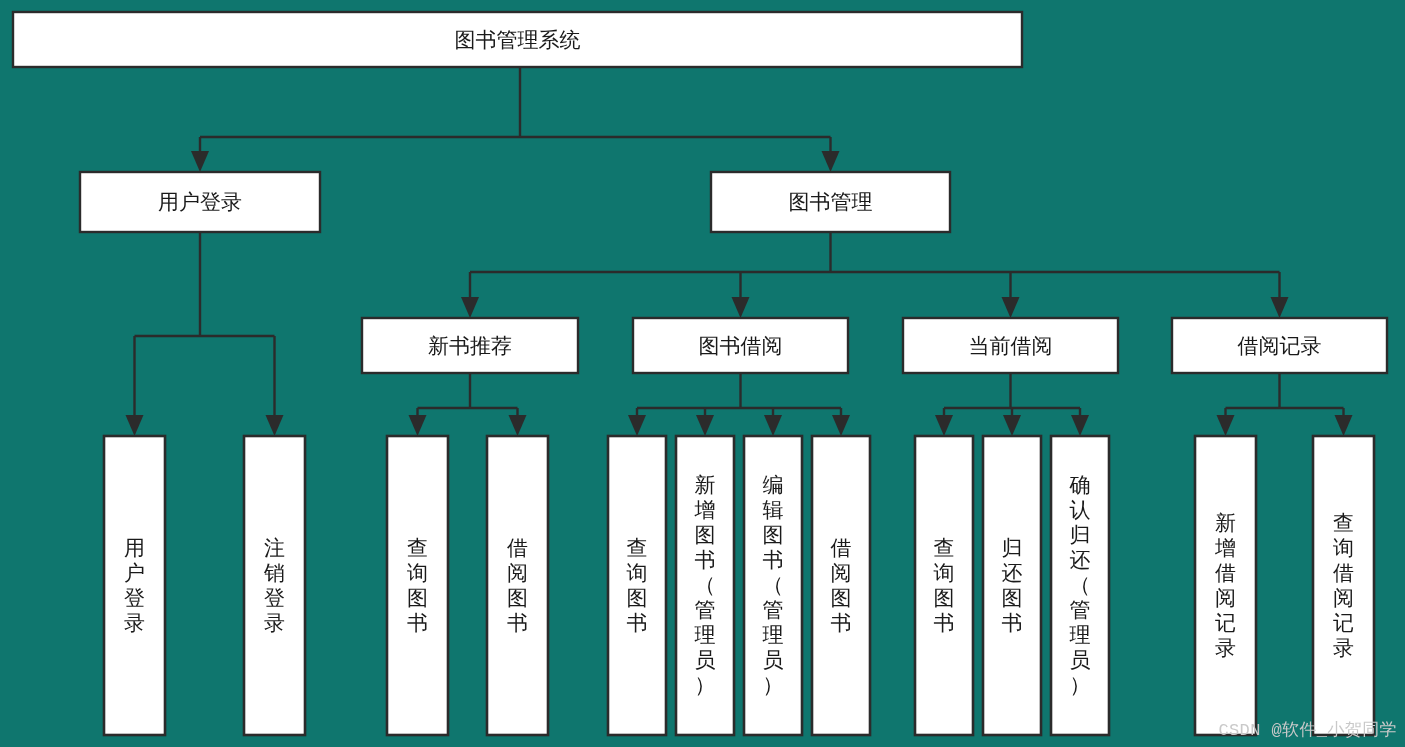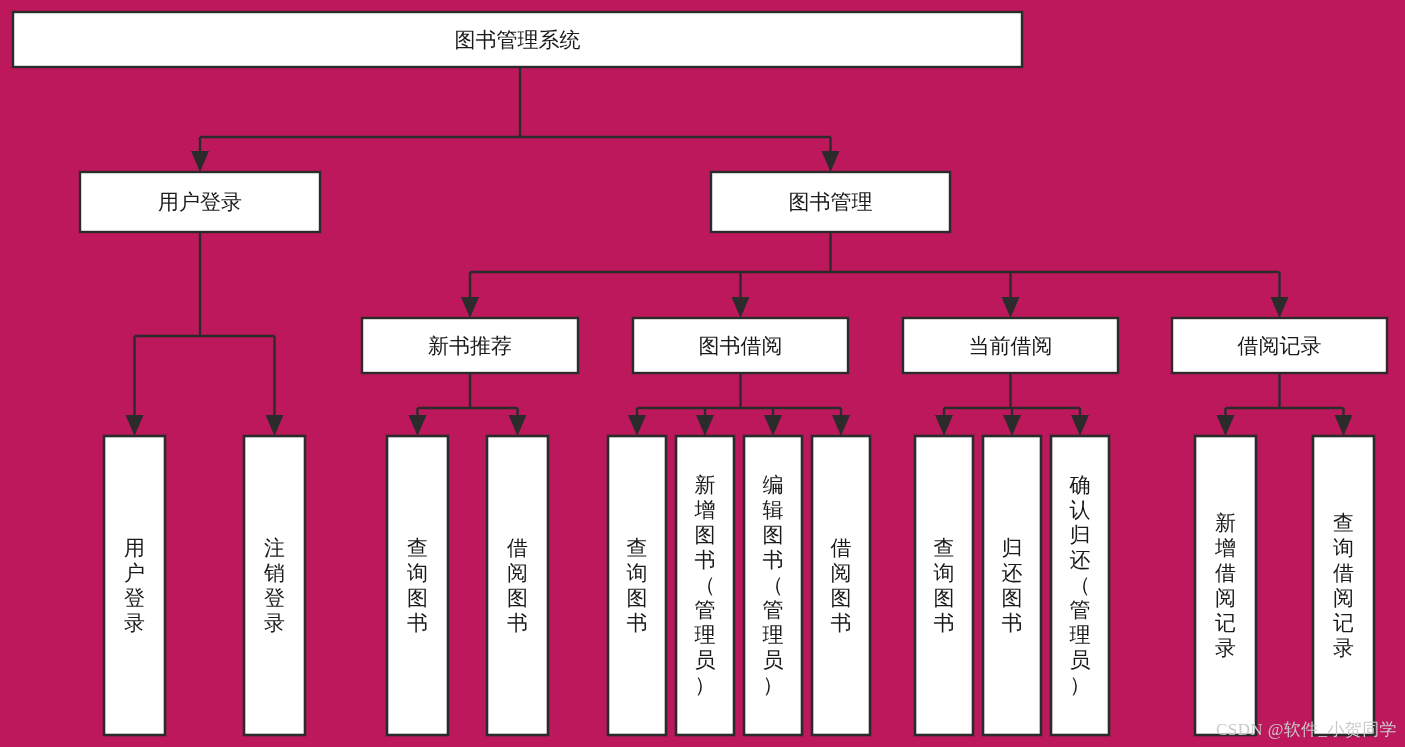--- a/index.html
+++ b/index.html
@@ -11,21 +11,21 @@
   body {
     width: 1405px;
     height: 747px;
     overflow: hidden;
     font-family: "DejaVu Sans", "Liberation Sans", sans-serif;
   }
   #diagram-root {
     position: relative;
     width: 1405px;
     height: 747px;
-    background: #be185d;
+    background: #0f766e;
   }
   svg#tree-svg {
     position: absolute;
     top: 0;
     left: 0;
     width: 1405px;
     height: 747px;
     display: block;
   }
   .node-box {
@@ -58,21 +58,21 @@
     font-family: "DejaVu Sans", "Liberation Sans", sans-serif;
     font-size: 21px;
     text-anchor: middle;
   }
   .watermark-text {
     position: absolute;
     right: 8px;
     bottom: 6px;
     color: #c9c9c9;
     font-size: 17px;
-    font-family: Liberation Serif, serif;
+    font-family: Liberation Mono, monospace;
     white-space: nowrap;
     letter-spacing: 0.4px;
     pointer-events: none;
   }
 </style>
 </head>
 <body>
 
 <div id="diagram-root">
   <svg id="tree-svg" viewBox="0 0 1405 747">

